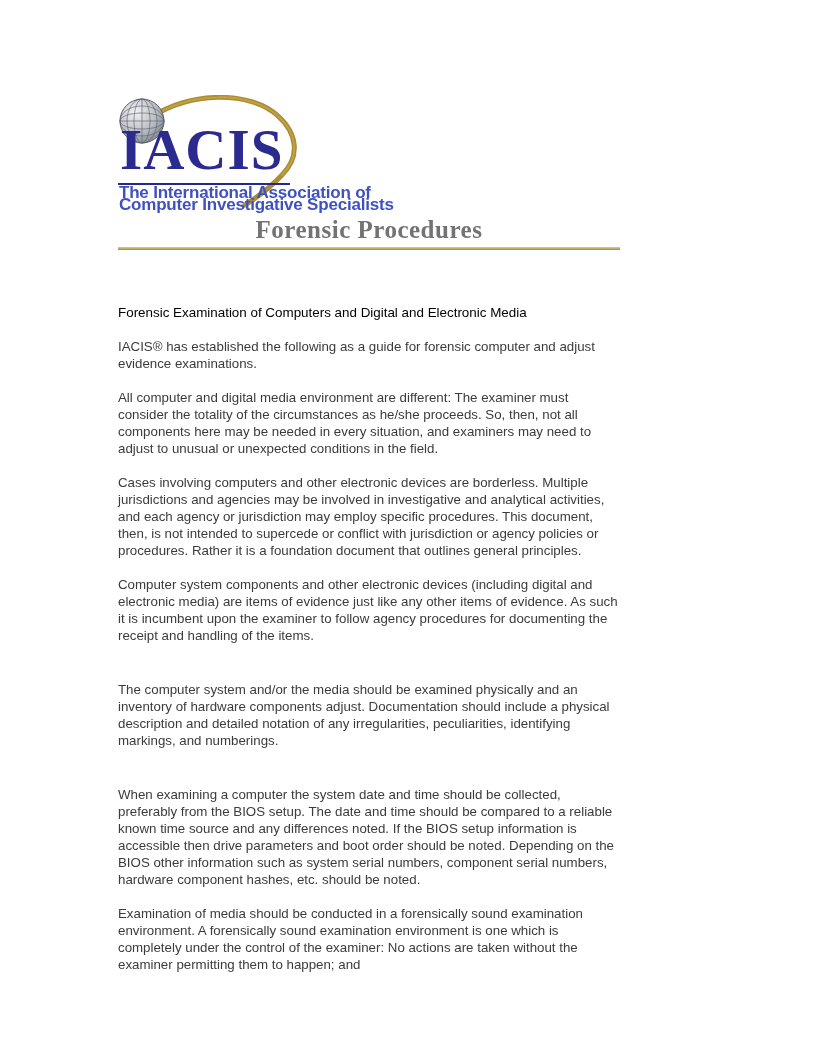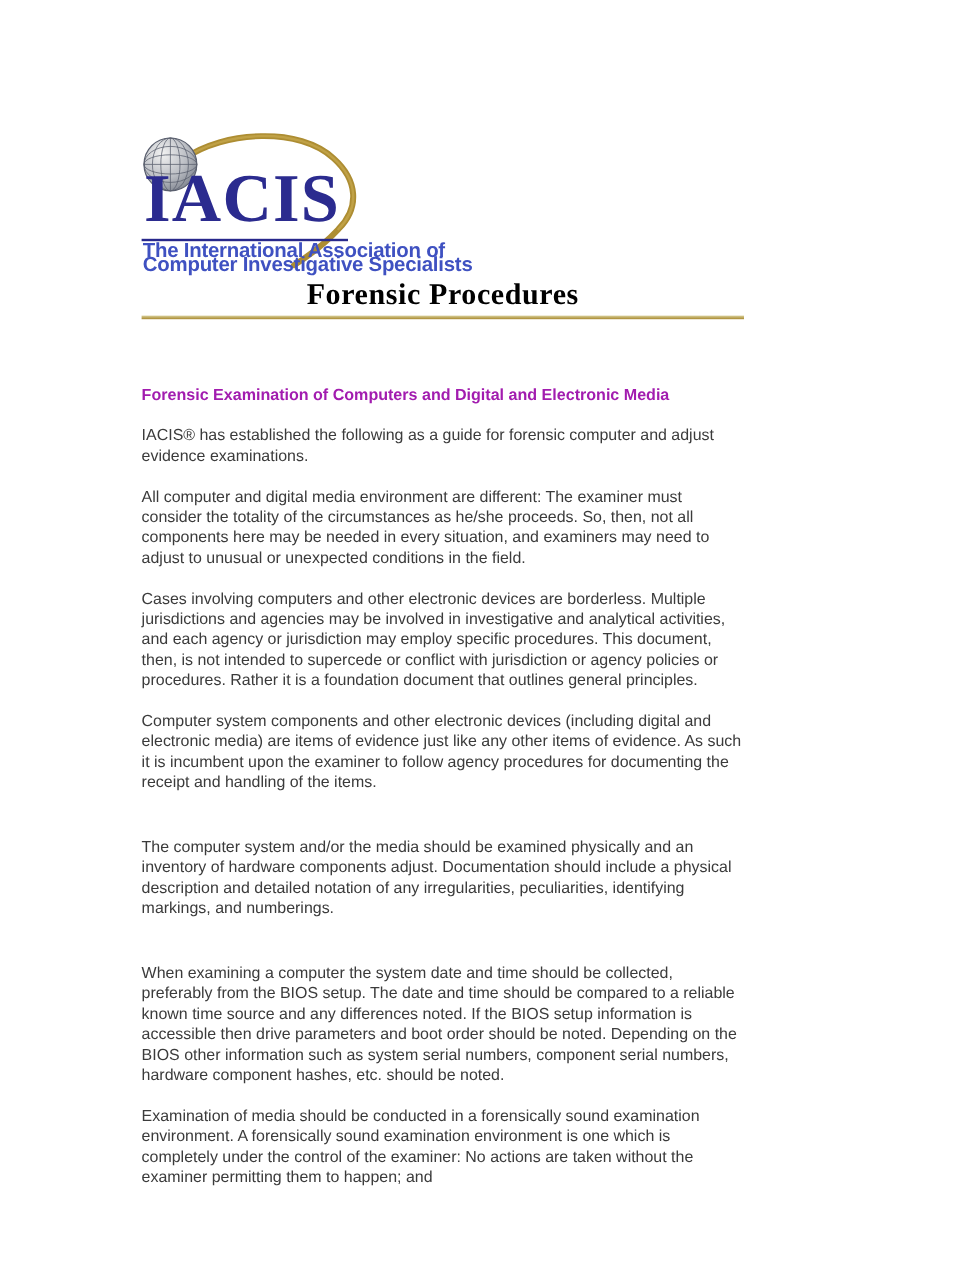--- a/index.html
+++ b/index.html
@@ -6,21 +6,21 @@
   html,body { background:#ffffff; }
   .page {
     position:relative;
     width:816px; height:1056px;
     background:#ffffff;
     overflow:hidden;
     font-family:"Liberation Sans", sans-serif;
   }
   .content {
     position:absolute;
-    left:118px; top:16px;
+    left:118px; top:0;
     width:502px;
   }
 
   
   .logo {
     position:relative;
     margin-top:95px;
     width:180px; height:115px;
   }
   .logo .swoosh { position:absolute; left:0; top:0; z-index:1; }
@@ -47,35 +47,35 @@
     white-space:nowrap;
   }
 
   
   .title-block { margin-top:6px; text-align:center; }
   .doc-title {
     font-family:"Liberation Serif", serif;
     font-weight:bold;
     font-size:25px; line-height:28px;
     letter-spacing:0.5px;
-    color:#000000;
+    color:#737373;
   }
   .gold-rule {
     margin-top:3px;
     width:502px; height:3px;
     background:linear-gradient(#d9cf9a, #a8892e);
   }
 
   
   .blk { margin-top:17px; }
   .blk.heading {
     margin-top:19px;
-    font-weight:bold;
+    font-weight:normal;
     font-size:13.4px; line-height:17px;
-    color:#a21caf;
+    color:#000000;
   }
   .blk.first-heading { margin-top:54px; }
   .blk.para {
     font-size:13.3px; line-height:17px;
     color:#3b3b3b;
   }
   .blk.gap { margin-top:37px; }
 </style>
 </head>
 <body>

